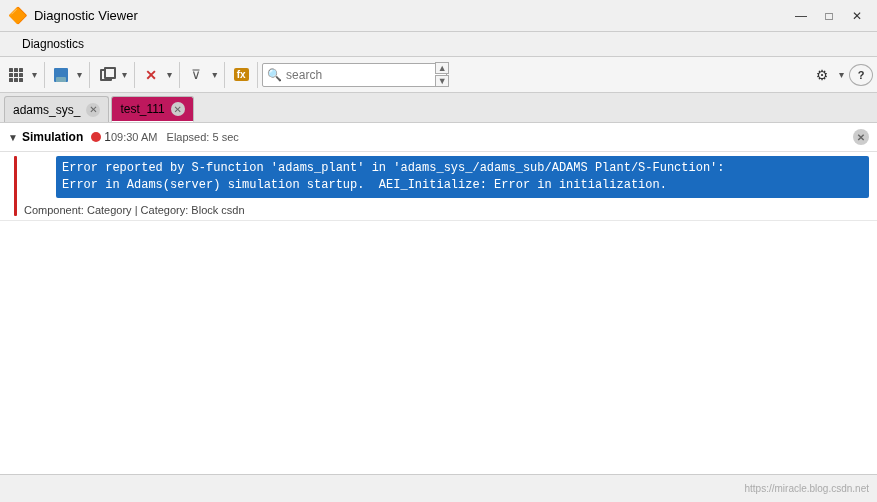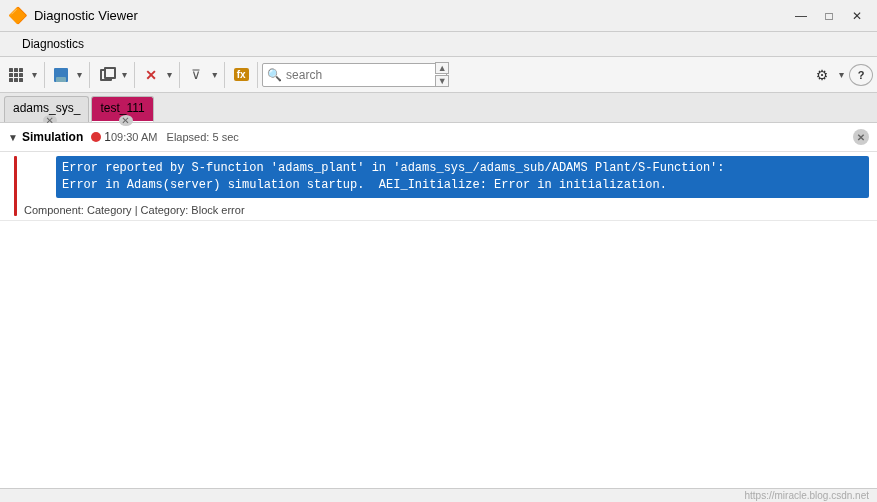--- a/index.html
+++ b/index.html
@@ -200,21 +200,20 @@
       align-items: center;
       background: #e0e0e0;
       border: 1px solid #bbb;
       border-bottom: none;
       padding: 4px 8px;
       cursor: pointer;
       font-size: 12px;
       height: 26px;
       margin-right: 2px;
       border-radius: 3px 3px 0 0;
-      flex-direction: column;
     }
     .tab.active {
       background: #be185d;
       border-bottom: 1px solid white;
       z-index: 1;
     }
     .tab-close {
       margin-left: 6px;
       width: 14px;
       height: 14px;
@@ -314,21 +313,21 @@
     .error-meta {
       font-size: 11px;
       color: #444;
       padding: 2px 0 0 0;
     }
 
     
     .status-bar {
       background: #f0f0f0;
       border-top: 1px solid #ccc;
-      height: 14px;
+      height: 28px;
       display: flex;
       align-items: center;
       padding: 0 8px;
       font-size: 10px;
       color: #777;
       justify-content: flex-end;
     }
     .watermark {
       font-size: 10px;
       color: #aaa;
@@ -451,20 +450,20 @@
 
   <div class="error-item">
     <div class="error-left-border"></div>
     <div class="error-message" style="white-space:pre-wrap;">Error reported by S-function 'adams_plant' in 'adams_sys_/adams_sub/ADAMS Plant/S-Function':
 Error in Adams(server) simulation startup.  AEI_Initialize: Error in initialization.</div>
     <div class="error-meta">
       <span>Component: </span>
       <span>Category</span>
       <span> | </span>
       <span>Category: </span>
-      <span>Block error</span>
+      <span>Block csdn</span>
     </div>
   </div>
 </div>
 
 <div class="status-bar">
   <span class="watermark">https://miracle.blog.csdn.net</span>
 </div>
 
 </body></html>

